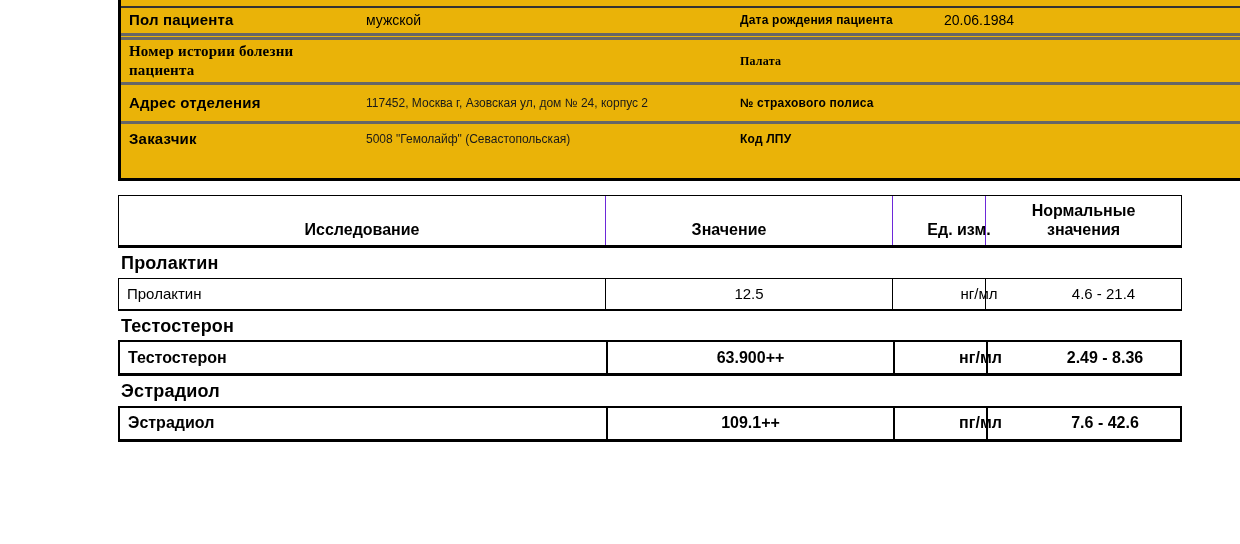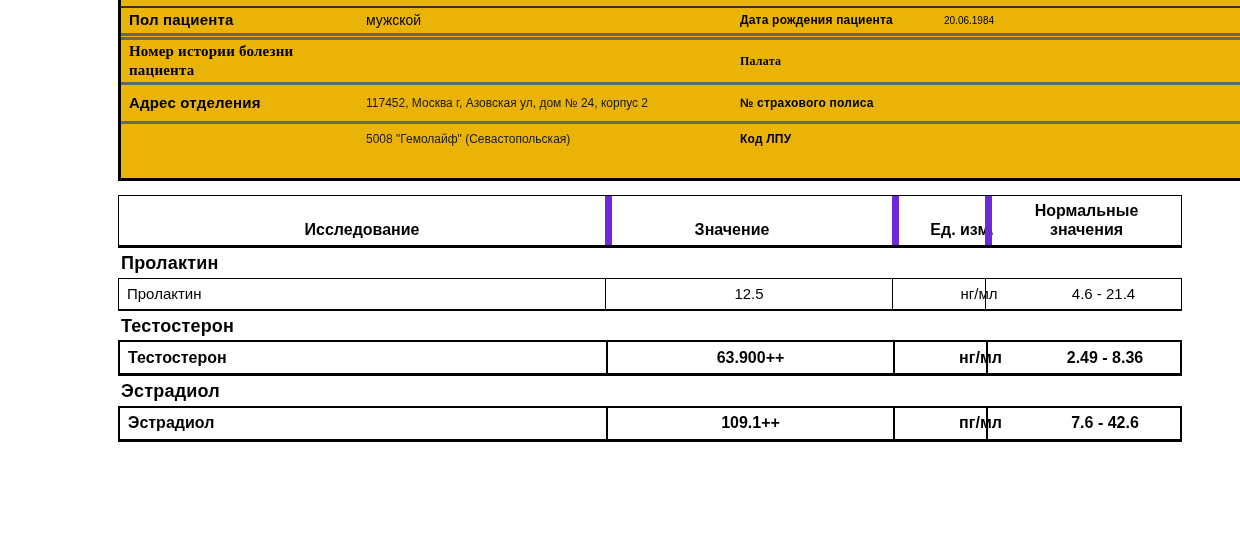--- a/index.html
+++ b/index.html
@@ -23,35 +23,35 @@
   .pt-label{
     position:absolute;left:8px;top:50%;transform:translateY(-50%);
     font-weight:bold;font-size:15px;line-height:1.25;width:230px;letter-spacing:.2px;
   }
   .pt-value{position:absolute;left:245px;top:50%;transform:translateY(-50%);font-size:14px;white-space:nowrap;}
   .pt-value.small{font-size:12px;color:#1a1a1a;}
   .pt-rlabel{
     position:absolute;left:619px;top:50%;transform:translateY(-50%);
     font-weight:bold;font-size:12px;white-space:nowrap;letter-spacing:.2px;
   }
-  .pt-rvalue{position:absolute;left:823px;top:50%;transform:translateY(-50%);font-size:10px;white-space:nowrap;}
+  .pt-rvalue{position:absolute;left:823px;top:50%;transform:translateY(-50%);font-size:14px;white-space:nowrap;}
 
   
   .results{position:absolute;left:118px;top:195px;width:1064px;}
   .r-header{
     position:relative;height:53px;box-sizing:border-box;background:#fff;
     border:1px solid #000;border-bottom:3px solid #000;
   }
   .r-hcell{
     position:absolute;top:0;height:100%;box-sizing:border-box;
     display:flex;align-items:flex-end;justify-content:center;text-align:center;
     font-weight:bold;font-size:16px;line-height:1.18;padding-bottom:5px;
   }
   .c1{left:0;width:486px;} .c2{left:486px;width:247px;} .c3{left:733px;width:133px;margin-left:40px;} .c4{left:866px;width:196px;}
-  .r-hcell.c2,.r-hcell.c3,.r-hcell.c4{border-left:7px solid #6d28d9;}
+  .r-hcell.c2,.r-hcell.c3,.r-hcell.c4{border-left:1px solid #6d28d9;}
   .r-hcell .wrap{display:block;width:150px;}
 
   .r-group-title{
     font-weight:bold;font-size:18px;letter-spacing:.2px;
     margin:5px 0 3px 0;padding-left:3px;line-height:1.2;
   }
   .r-row{
     position:relative;height:33px;box-sizing:border-box;background:#fff;
     border:1px solid #000;border-bottom-width:2px;
   }
@@ -94,20 +94,21 @@
 
     <div class="pt-row h34">
       <span class="pt-label">Адрес отделения</span>
       <span class="pt-value small">117452, Москва г, Азовская ул, дом № 24, корпус 2</span>
       <span class="pt-rlabel">№ страхового полиса</span>
       <span class="pt-rvalue"></span>
     </div>
     <div class="pt-sep"></div>
 
     <div class="pt-row h28">
+      <span class="pt-label">Заказчик</span>
       <span class="pt-value small">5008 "Гемолайф" (Севастопольская)</span>
       <span class="pt-rlabel">Код ЛПУ</span>
       <span class="pt-rvalue"></span>
     </div>
   </div>
 
   <div class="results">
 
     <div class="r-header">
       <div class="r-hcell c1">Исследование</div>

